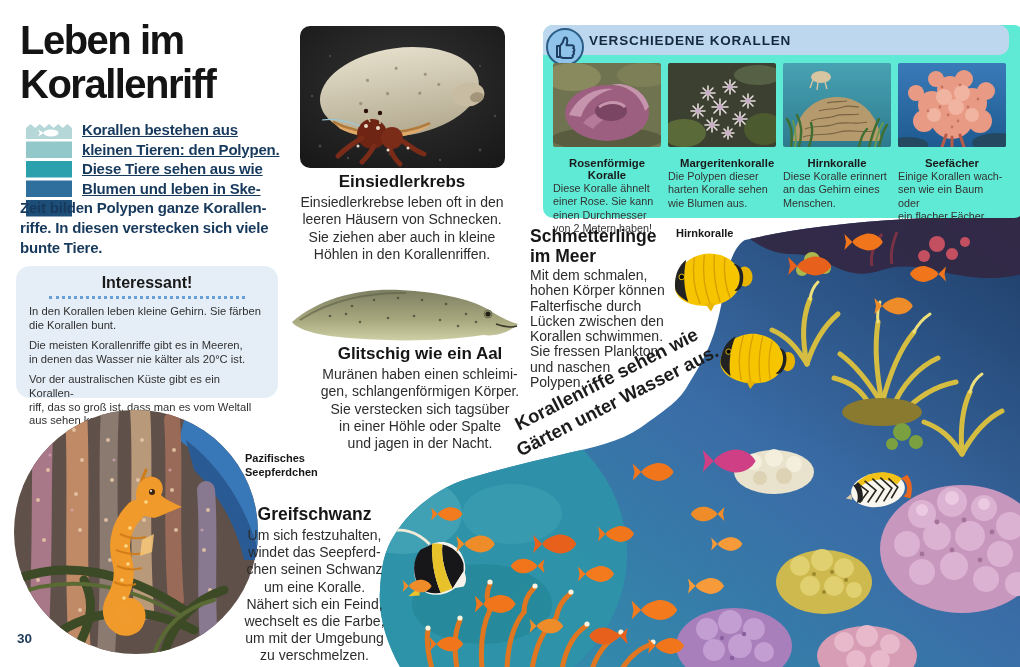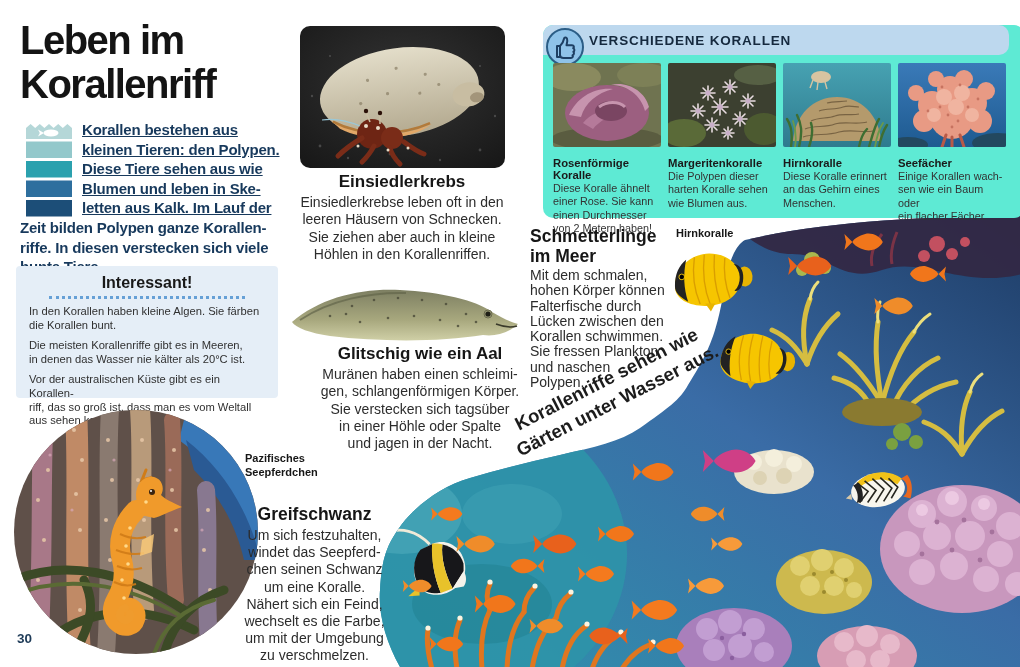--- a/index.html
+++ b/index.html
@@ -7,35 +7,35 @@
         font-family:"Liberation Sans","DejaVu Sans",sans-serif;color:#222;}
   .abs{position:absolute;}
   .lines{white-space:pre-line;}
   
   .title{left:20px;top:18px;font-size:40px;line-height:44px;font-weight:800;color:#141414;letter-spacing:-1.5px;}
   
   .intro{left:20px;top:120px;width:300px;font-size:15px;line-height:19.6px;font-weight:700;color:#17395c;letter-spacing:-0.2px;}
   .intro .ind{margin-left:62px;text-decoration:underline;}
   .bars{left:26px;top:122px;}
   
-  .factbox{left:16px;top:266px;width:262px;height:132px;background:#e5eef7;border-radius:4px;}
+  .factbox{left:16px;top:266px;width:262px;height:132px;background:#e5eef7;border-radius:14px;}
   .factbox h3{margin:8px 0 4px;text-align:center;font-size:16px;color:#191919;}
   .factdots{width:196px;margin:0 auto 6px;border-top:3px dotted #66a0d6;}
   .factbox p{margin:0 13px 7px;font-size:11.2px;line-height:13.6px;color:#303030;}
   
   .h-cap{font-weight:700;font-size:17px;color:#161616;text-align:center;}
   .b-cap{font-size:14px;line-height:17.3px;color:#2c2c2c;text-align:center;}
   
   .panel{left:543px;top:25px;width:481px;height:193px;background:#5eead4;border-radius:10px;}
   .panelbar{position:absolute;left:0;top:0;width:466px;height:30px;background:#bdd8ee;border-radius:10px 10px 10px 0;}
   .paneltitle{position:absolute;left:46px;top:8px;font-size:13.5px;font-weight:800;letter-spacing:0.8px;color:#15293e;}
   .thumbicon{position:absolute;left:2px;top:2px;}
   .card{position:absolute;top:38px;width:108px;}
   .card .img{width:108px;height:84px;border-radius:2px;overflow:hidden;}
-  .card h4{margin:6px 0 1px;font-size:11.3px;color:#1a1a1a;}
+  .card h4{margin:6px 12px 1px;font-size:11.3px;color:#1a1a1a;text-align:center;}
   .card .txt{font-size:10.8px;line-height:13.4px;color:#333;}
   
   .bheading{left:530px;top:226px;width:180px;font-size:17.5px;line-height:20px;font-weight:700;color:#161616;}
   .btext{left:530px;top:268px;width:150px;font-size:14px;line-height:15.3px;color:#2c2c2c;}
   .flabel{left:676px;top:227px;font-size:11px;font-weight:800;color:#161616;}
   
   .rotcap{left:492px;top:366px;width:240px;text-align:center;font-size:18.5px;line-height:24px;
           font-weight:800;color:#1c1c1c;transform:rotate(-27deg);}
   
   .sealabel{left:245px;top:452px;font-size:11px;line-height:13.5px;font-weight:800;color:#161616;}
@@ -298,30 +298,29 @@
     <rect x="0" y="39" width="46" height="16.5" fill="#2ba1ae"></rect>
     <rect x="0" y="58.5" width="46" height="16.5" fill="#2e6f9e"></rect>
     <rect x="0" y="78" width="46" height="16.5" fill="#1c4e78"></rect>
   </svg>
 
   <div class="abs intro">
     <div class="ind">Korallen bestehen aus</div>
     <div class="ind">kleinen Tieren: den Polypen.</div>
     <div class="ind">Diese Tiere sehen aus wie</div>
     <div class="ind">Blumen und leben in Ske-</div>
-    <div class="ind">letten aus Kalk. Im Lauf der</div>
     <div>Zeit bilden Polypen ganze Korallen-</div>
     <div>riffe. In diesen verstecken sich viele</div>
     <div>bunte Tiere.</div>
   </div>
 
   <div class="abs factbox">
     <h3>Interessant!</h3>
     <div class="factdots"></div>
-    <p class="lines">In den Korallen haben kleine Algen. Sie färben
+    <p class="lines">In den Korallen leben kleine Gehirn. Sie färben
 die Korallen bunt.</p>
     <p class="lines">Die meisten Korallenriffe gibt es in Meeren,
 in denen das Wasser nie kälter als 20°C ist.</p>
     <p class="lines">Vor der australischen Küste gibt es ein Korallen-
 riff, das so groß ist, dass man es vom Weltall
 aus sehen kann.</p>
   </div>
 
   <svg class="abs" style="left:300px;top:26px" width="205" height="142" viewBox="0 0 205 142">
     <defs>

